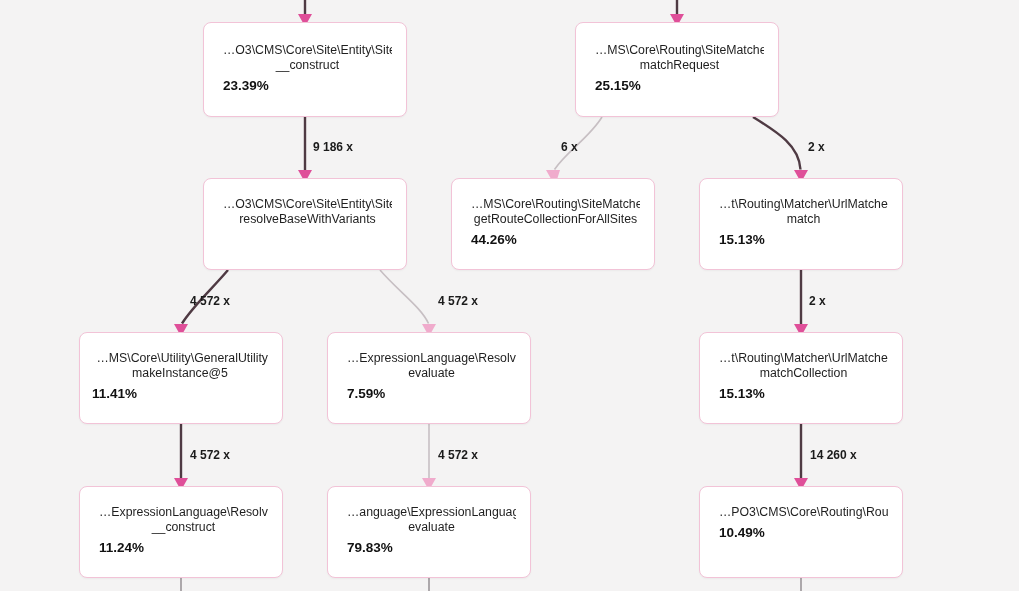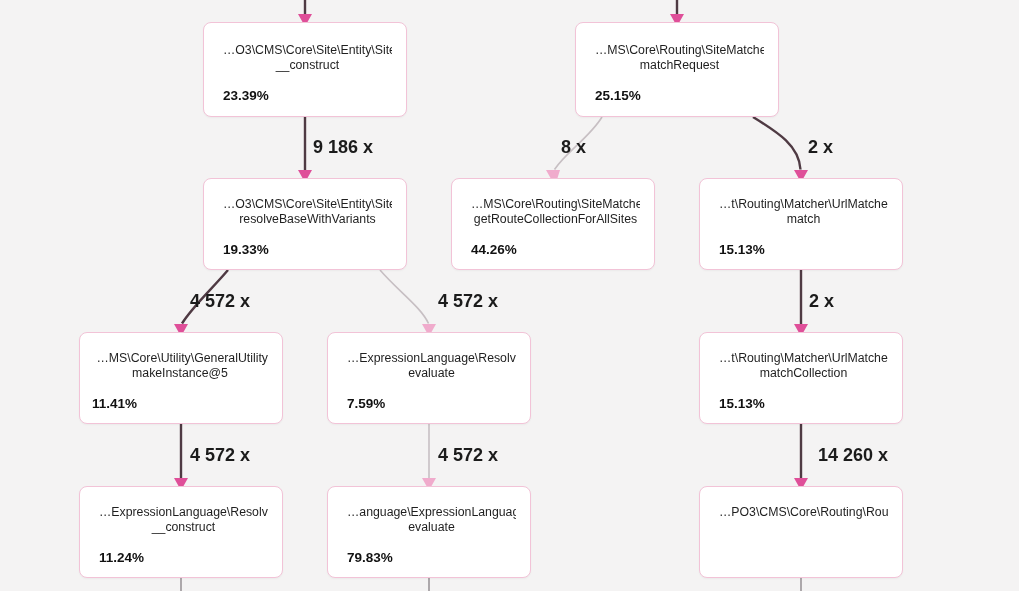--- a/index.html
+++ b/index.html
@@ -40,27 +40,27 @@
   }
   .node-class{
     font-size:12.3px;font-weight:500;color:var(--text);
     line-height:15px;text-align:right;white-space:nowrap;overflow:hidden;
   }
   .node-method{
     font-size:12.3px;font-weight:400;color:var(--text);
     line-height:15px;text-align:center;white-space:nowrap;overflow:hidden;
   }
   .node-percent{
-    margin-top:15px;
+    margin-top:5px;
     font-size:13.5px;font-weight:700;color:#111;
     line-height:16px;text-align:left;
   }
   .edge-label{
     position:absolute;
-    font-size:18px;font-weight:600;color:#1b1b1b;
+    font-size:12px;font-weight:600;color:#1b1b1b;
     line-height:14px;white-space:nowrap;
   }
 </style>
 </head>
 <body>
 
 <div class="canvas">
 
   <svg class="edges">
 
@@ -95,45 +95,44 @@
 
     <path class="edge-dark" d="M801,424 L801,478"></path>
     <polygon class="arrow-dark" points="794,478 808,478 803.5,486 798.5,486"></polygon>
 
     <path class="edge-stub" d="M181,578 L181,591"></path>
     <path class="edge-stub" d="M429,578 L429,591"></path>
     <path class="edge-stub" d="M801,578 L801,591"></path>
   </svg>
 
   <div class="edge-label" style="left:313px;top:140px;">9 186 x</div>
-  <div class="edge-label" style="left:561px;top:140px;">8 x</div>
+  <div class="edge-label" style="left:561px;top:140px;">6 x</div>
   <div class="edge-label" style="left:808px;top:140px;">2 x</div>
   <div class="edge-label" style="left:190px;top:294px;">4 572 x</div>
   <div class="edge-label" style="left:438px;top:294px;">4 572 x</div>
   <div class="edge-label" style="left:809px;top:294px;">2 x</div>
   <div class="edge-label" style="left:190px;top:448px;">4 572 x</div>
   <div class="edge-label" style="left:438px;top:448px;">4 572 x</div>
-  <div class="edge-label" style="left:810px;top:448px;margin-left:8px;">14 260 x</div>
+  <div class="edge-label" style="left:810px;top:448px;">14 260 x</div>
 
   <div class="node" style="left:203px;top:22px;height:95px;padding-top:20px;">
     <div class="node-class">…O3\CMS\Core\Site\Entity\Site</div>
     <div class="node-method">__construct</div>
     <div class="node-percent">23.39%</div>
   </div>
 
   <div class="node" style="left:575px;top:22px;height:95px;padding-top:20px;">
     <div class="node-class">…MS\Core\Routing\SiteMatcher</div>
     <div class="node-method">matchRequest</div>
     <div class="node-percent">25.15%</div>
   </div>
 
   <div class="node" style="left:203px;top:178px;height:92px;">
     <div class="node-class">…O3\CMS\Core\Site\Entity\Site</div>
     <div class="node-method">resolveBaseWithVariants</div>
-    <div class="node-percent">19.33%</div>
   </div>
 
   <div class="node" style="left:451px;top:178px;height:92px;">
     <div class="node-class">…MS\Core\Routing\SiteMatcher</div>
     <div class="node-method">getRouteCollectionForAllSites</div>
     <div class="node-percent">44.26%</div>
   </div>
 
   <div class="node" style="left:699px;top:178px;height:92px;">
     <div class="node-class">…t\Routing\Matcher\UrlMatcher</div>
@@ -166,15 +165,16 @@
   </div>
 
   <div class="node" style="left:327px;top:486px;height:92px;">
     <div class="node-class">…anguage\ExpressionLanguage</div>
     <div class="node-method">evaluate</div>
     <div class="node-percent">79.83%</div>
   </div>
 
   <div class="node" style="left:699px;top:486px;height:92px;">
     <div class="node-class">…PO3\CMS\Core\Routing\Route</div>
+    <div class="node-percent">10.49%</div>
   </div>
 
 </div>
 
 </body></html>

